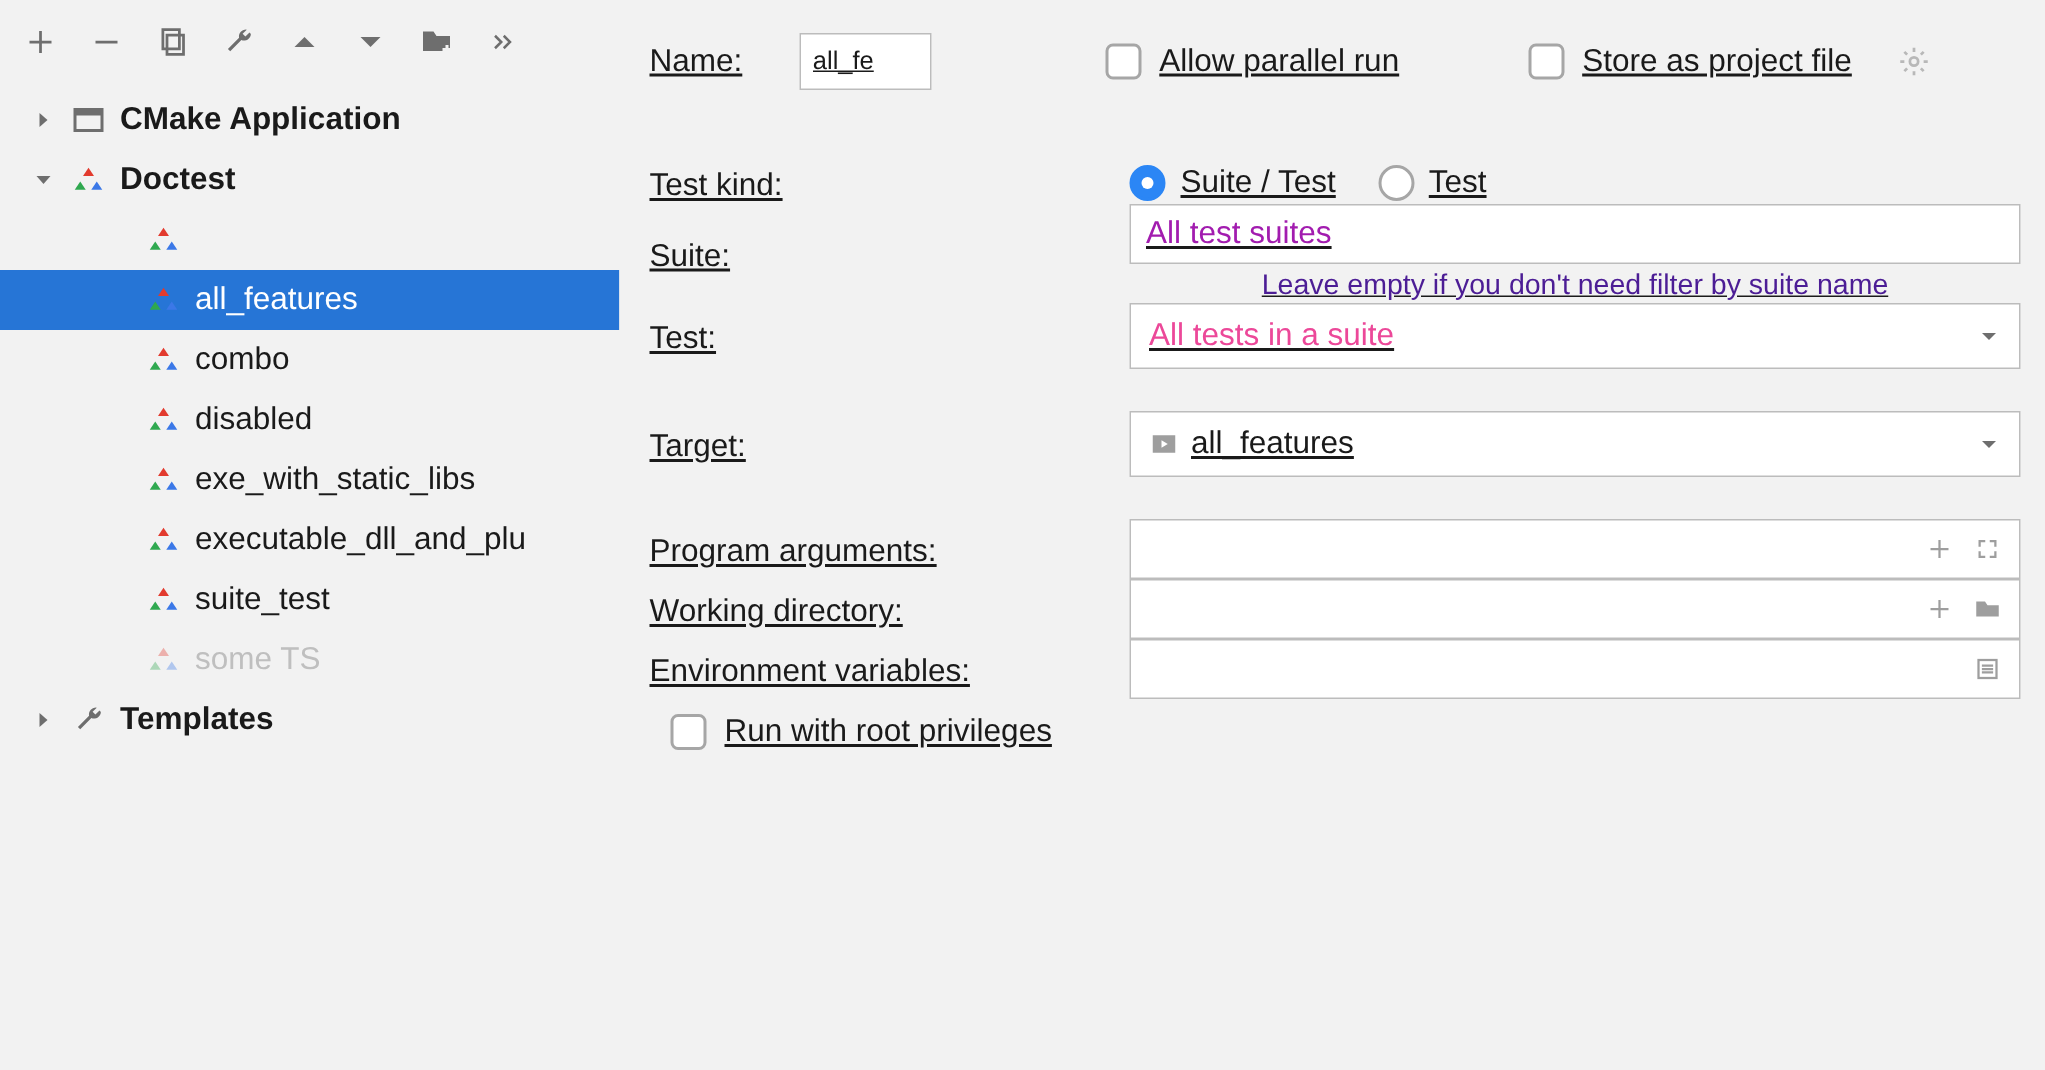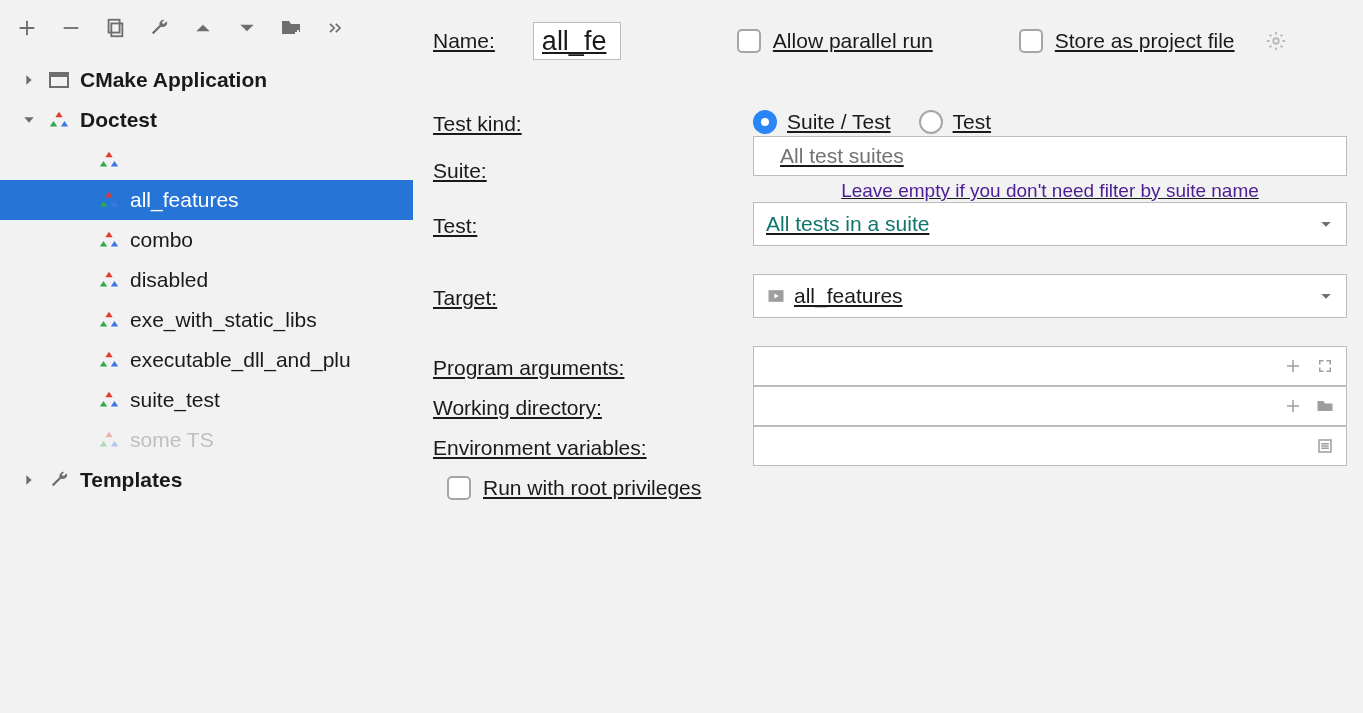--- a/index.html
+++ b/index.html
@@ -73,21 +73,21 @@
     display: flex;
     align-items: center;
     gap: 38px;
     margin-bottom: 48px;
   }
   .fld-label { }
   .name-input {
     width: 88px; height: 38px;
     border: 1px solid #bcbcbc;
     background: #fff;
-    font-size: 27px;
+    font-size: 17px;
     padding: 0 8px;
     color: #1a1a1a;
   }
   .chk {
     display: flex; align-items: flex-start; gap: 12px;
   }
   .cbox {
     width: 24px; height: 24px;
     border: 2px solid #a6a6a6;
     border-radius: 5px;
@@ -114,30 +114,30 @@
   .rb.checked { border-color: #2b86f5; background: #2b86f5; }
   .rb.checked::after {
     content:""; position:absolute; inset:6px; background:#fff; border-radius:50%;
   }
   .textbox {
     height: 40px; width: 100%;
     border: 1px solid #bcbcbc; background: #fff;
     display: flex; align-items: center;
     padding: 0 10px; font-size: 21px;
   }
-  .placeholder { color: #737373; margin-left: 16px; }
+  .placeholder { color: #a21caf; }
   .hint { font-size: 19px; color: #4c1d95; margin-top: 4px; text-align: center; }
   .dropdown {
     height: 44px; width: 100%;
     border: 1px solid #bcbcbc; background: #fff;
     display: flex; align-items: center; justify-content: space-between;
     padding: 0 12px; font-size: 21px;
   }
   .dropdown .val { display: flex; align-items: center; gap: 8px; }
-  .dropdown .ph { color: #0f766e; }
+  .dropdown .ph { color: #ec4899; }
   .caret { color: #6e6e6e; }
   .input-with-btns {
     display: flex; align-items: center; gap: 0;
     border: 1px solid #bcbcbc; background: #fff; height: 40px; padding-right: 8px;
   }
   .input-with-btns .inner { flex:1; padding: 0 10px; }
   .trailing-btn { width: 26px; height: 26px; color: #9e9e9e; display:flex;align-items:center;justify-content:center; margin-left:6px; }
   .spacer-row { height: 28px; }
   .chk-row { display:flex; align-items:center; gap:12px; padding-left: 14px; margin-top: 10px; }
 

